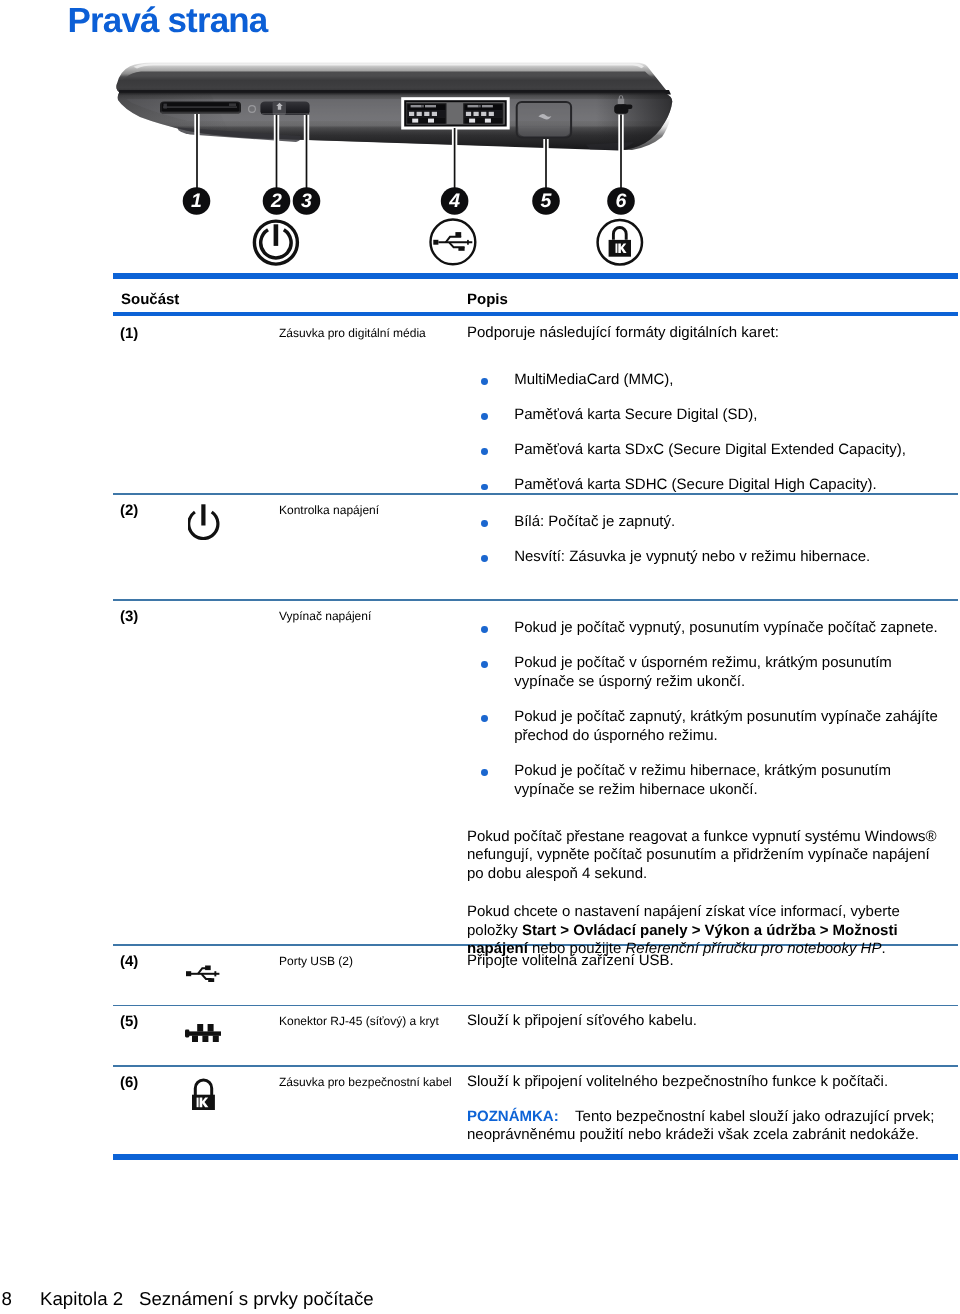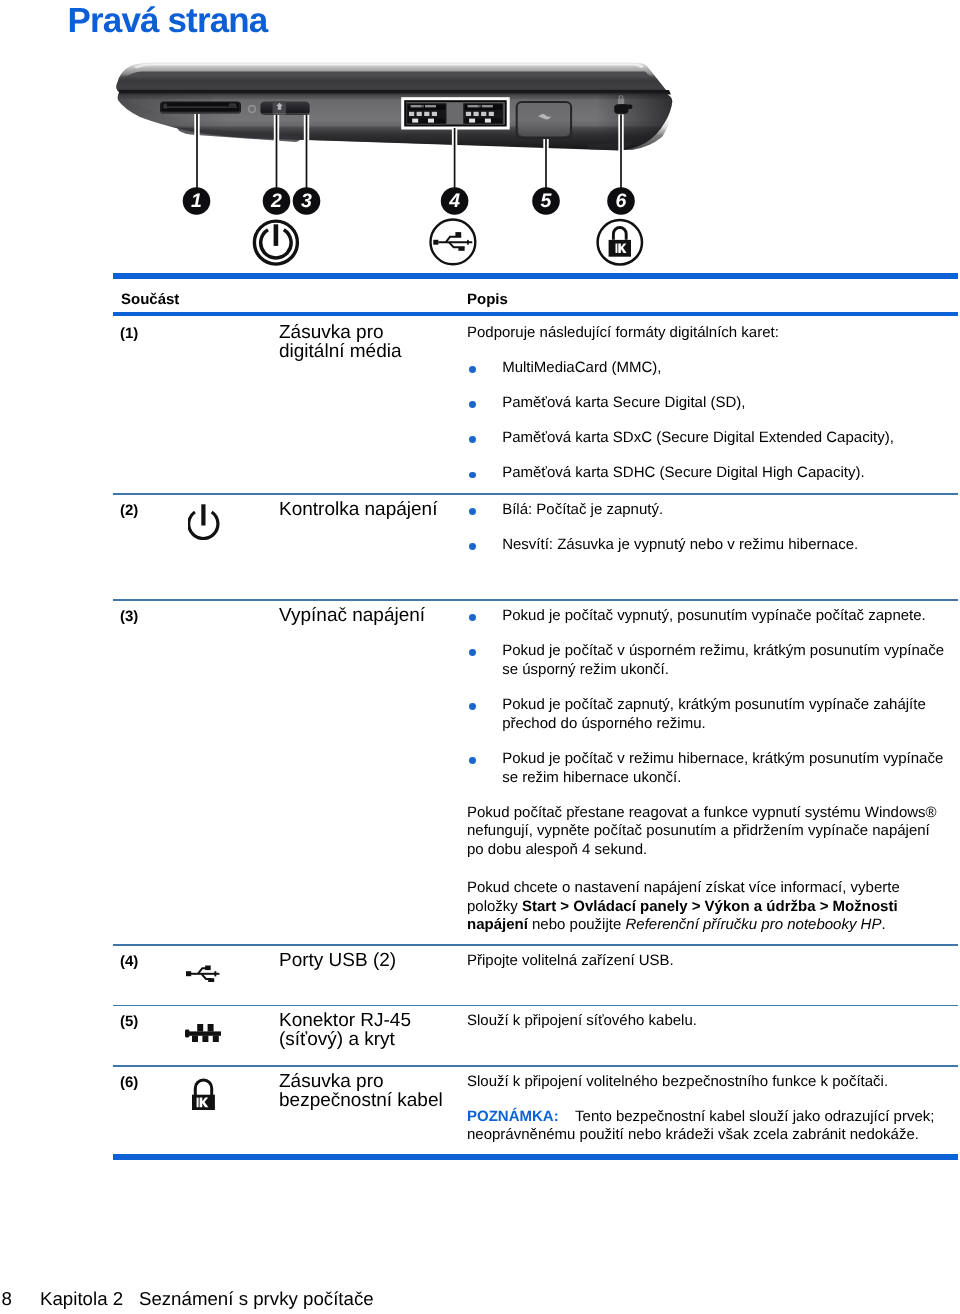--- a/index.html
+++ b/index.html
@@ -26,23 +26,23 @@
   .rule-mid{height:3.6px;background:#0d63d6;}
   .rule-bot{height:5.7px;background:#0d63d6;}
   .rule-row{height:1.4px;background:#3f77a8;}
   .hdr{height:33.5px;position:relative;}
   .hdr .hc{position:absolute;font-size:15px;font-weight:bold;top:13px;line-height:16px;}
   .hdr .hc1{left:8px;}
   .hdr .hc2{left:354px;}
   .row{position:relative;}
   .cell-num{position:absolute;left:7px;font-size:15px;font-weight:bold;line-height:19px;}
   .cell-icon{position:absolute;left:68px;width:80px;}
-  .cell-comp{position:absolute;left:166px;width:173px;font-size:19px;line-height:18.8px;}
+  .cell-comp{position:absolute;left:166px;width:173px;font-size:12px;line-height:18.8px;}
   .cell-desc{position:absolute;left:354px;width:470px;font-size:15px;line-height:18.8px;}
-  .blist{margin:0;padding:0;list-style:none;}
+  .blist{margin:12px;padding:0;list-style:none;}
   .blist li{position:relative;padding-left:35.2px;margin-right:-14px;margin-bottom:16.4px;}
   .blist li:last-child{margin-bottom:0;}
   .blist li .bullet{position:absolute;left:1.8px;top:7.4px;width:6.8px;height:6.8px;border-radius:50%;background:#1b67cf;}
   .para{margin:0;}
   .gap16{height:16px;}
   .gap19{height:19px;}
   .note-label{color:#0d63d6;font-weight:bold;}
   b{font-weight:bold;}
   i{font-style:italic;}
 

